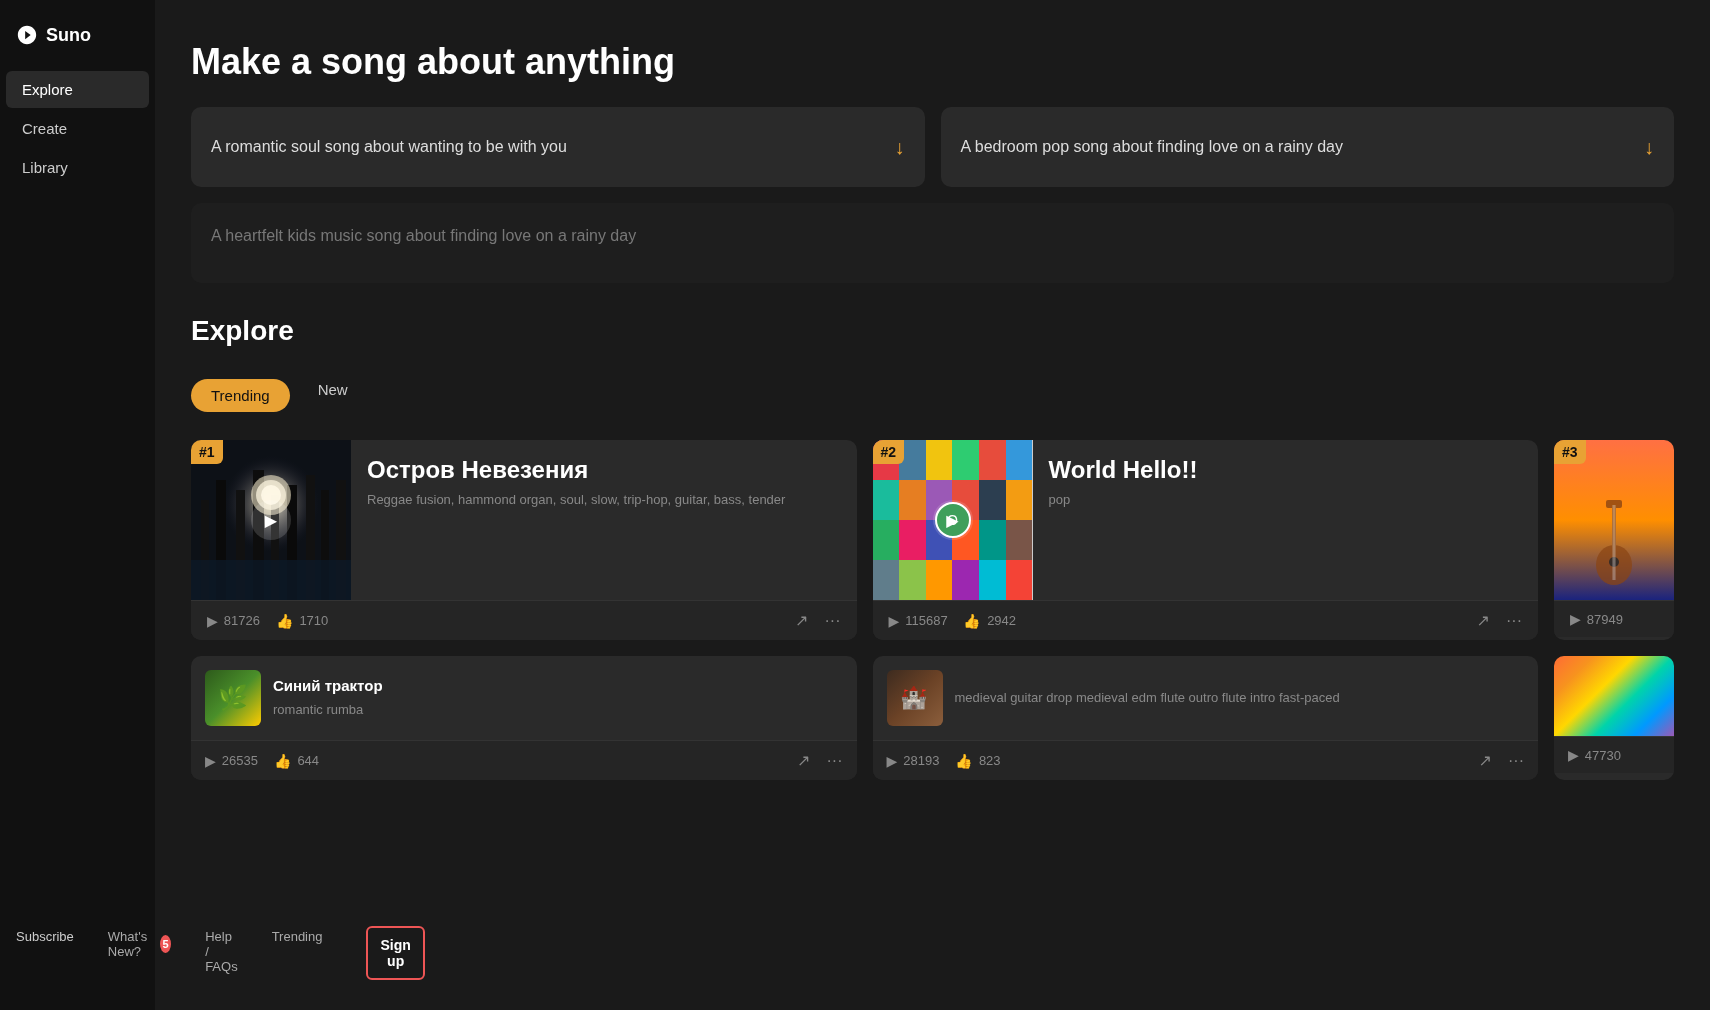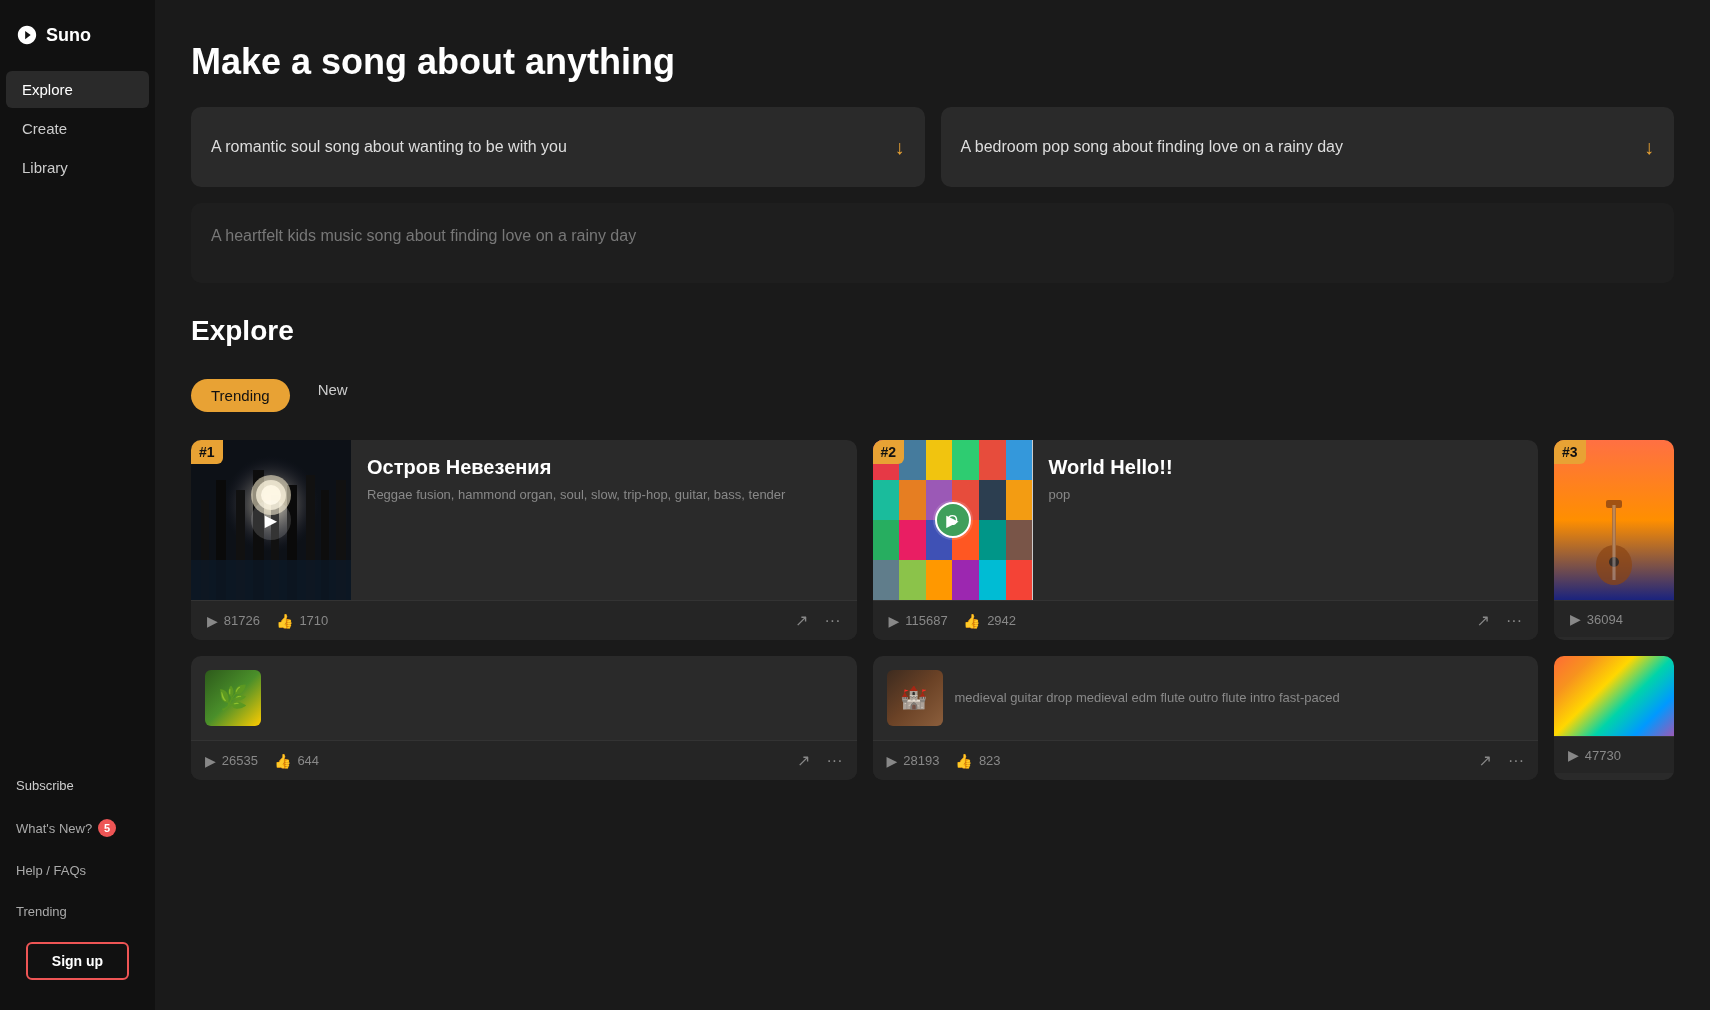--- a/index.html
+++ b/index.html
@@ -49,22 +49,22 @@
       cursor: pointer;
       border-radius: 6px;
       margin: 1px 6px;
     }
     .sidebar-item.active {
       background: #2a2a2a;
       color: #fff;
     }
     .sidebar-bottom {
       display: flex;
-      flex-direction: column;
-      gap: 8px;
+      flex-direction: row;
+      gap: 2px;
       padding: 8px 0;
     }
     .sidebar-bottom-item {
       padding: 9px 16px;
       font-size: 13px;
       color: #aaa;
       cursor: pointer;
     }
     .sidebar-subscribe {
       padding: 9px 16px;
@@ -252,21 +252,21 @@
       align-items: center;
       justify-content: center;
       font-size: 16px;
     }
 
     .track-info {
       padding: 16px;
       flex: 1;
     }
     .track-title {
-      font-size: 20px;
+      font-size: 24px;
       font-weight: 600;
       color: #fff;
       margin-bottom: 6px;
     }
     .track-genre {
       font-size: 13px;
       color: #888;
       line-height: 1.5;
     }
 
@@ -572,36 +572,40 @@
               <circle cx="30" cy="72" r="5" fill="#222"></circle>
               <line x1="30" y1="15" x2="30" y2="90" stroke="#ddd" stroke-width="0.5"></line>
               <line x1="29" y1="15" x2="29" y2="90" stroke="#ddd" stroke-width="0.5"></line>
               <line x1="31" y1="15" x2="31" y2="90" stroke="#ddd" stroke-width="0.5"></line>
             </svg>
           </div>
         </div>
         <div class="track-card-bottom">
           <div class="track-stat">
             <span class="track-stat-icon">▶</span>
-            <span>36094</span>
+            <span>87949</span>
           </div>
         </div>
       </div>
 
     </div>
 
     <div class="tracks-grid" style="margin-top:16px;">
 
       <div class="track-card-small track-card">
         <div class="track-card-small-top">
           <div class="track-thumbnail-small">
             <div class="thumb-tractor" style="width:100%;height:100%;display:flex;align-items:center;justify-content:center;">
               <span style="font-size:24px">🌿</span>
             </div>
           </div>
+          <div class="track-info-small">
+            <div class="track-title" style="font-size:15px;">Синий трактор</div>
+            <div class="track-genre">romantic rumba</div>
+          </div>
         </div>
         <div class="track-card-small-bottom">
           <div class="track-stat">
             <span class="track-stat-icon">▶</span>
             <span>26535</span>
           </div>
           <div class="track-stat">
             <span class="track-stat-icon">👍</span>
             <span>644</span>
           </div>

